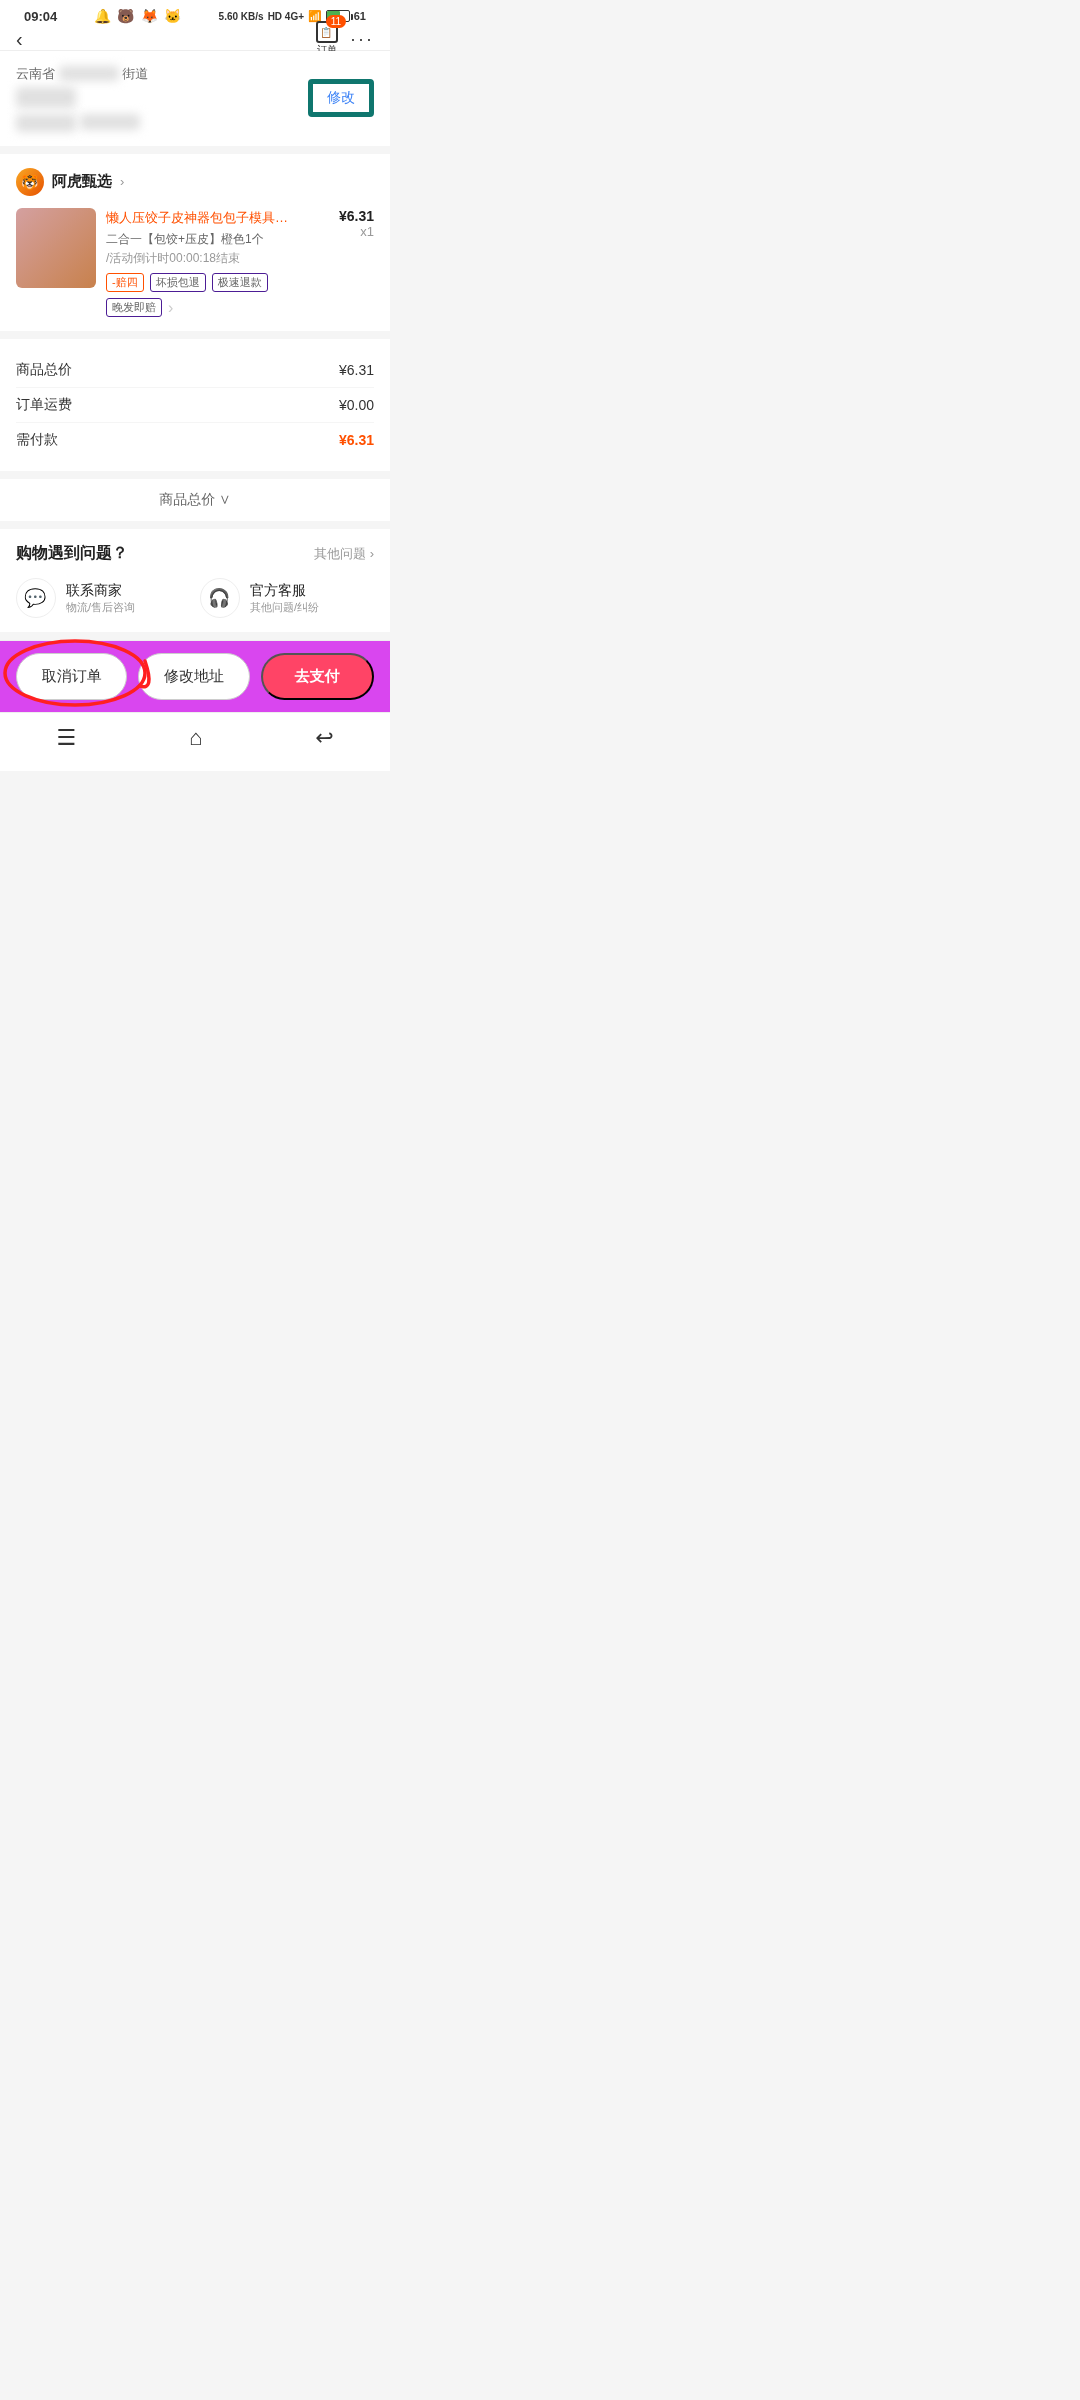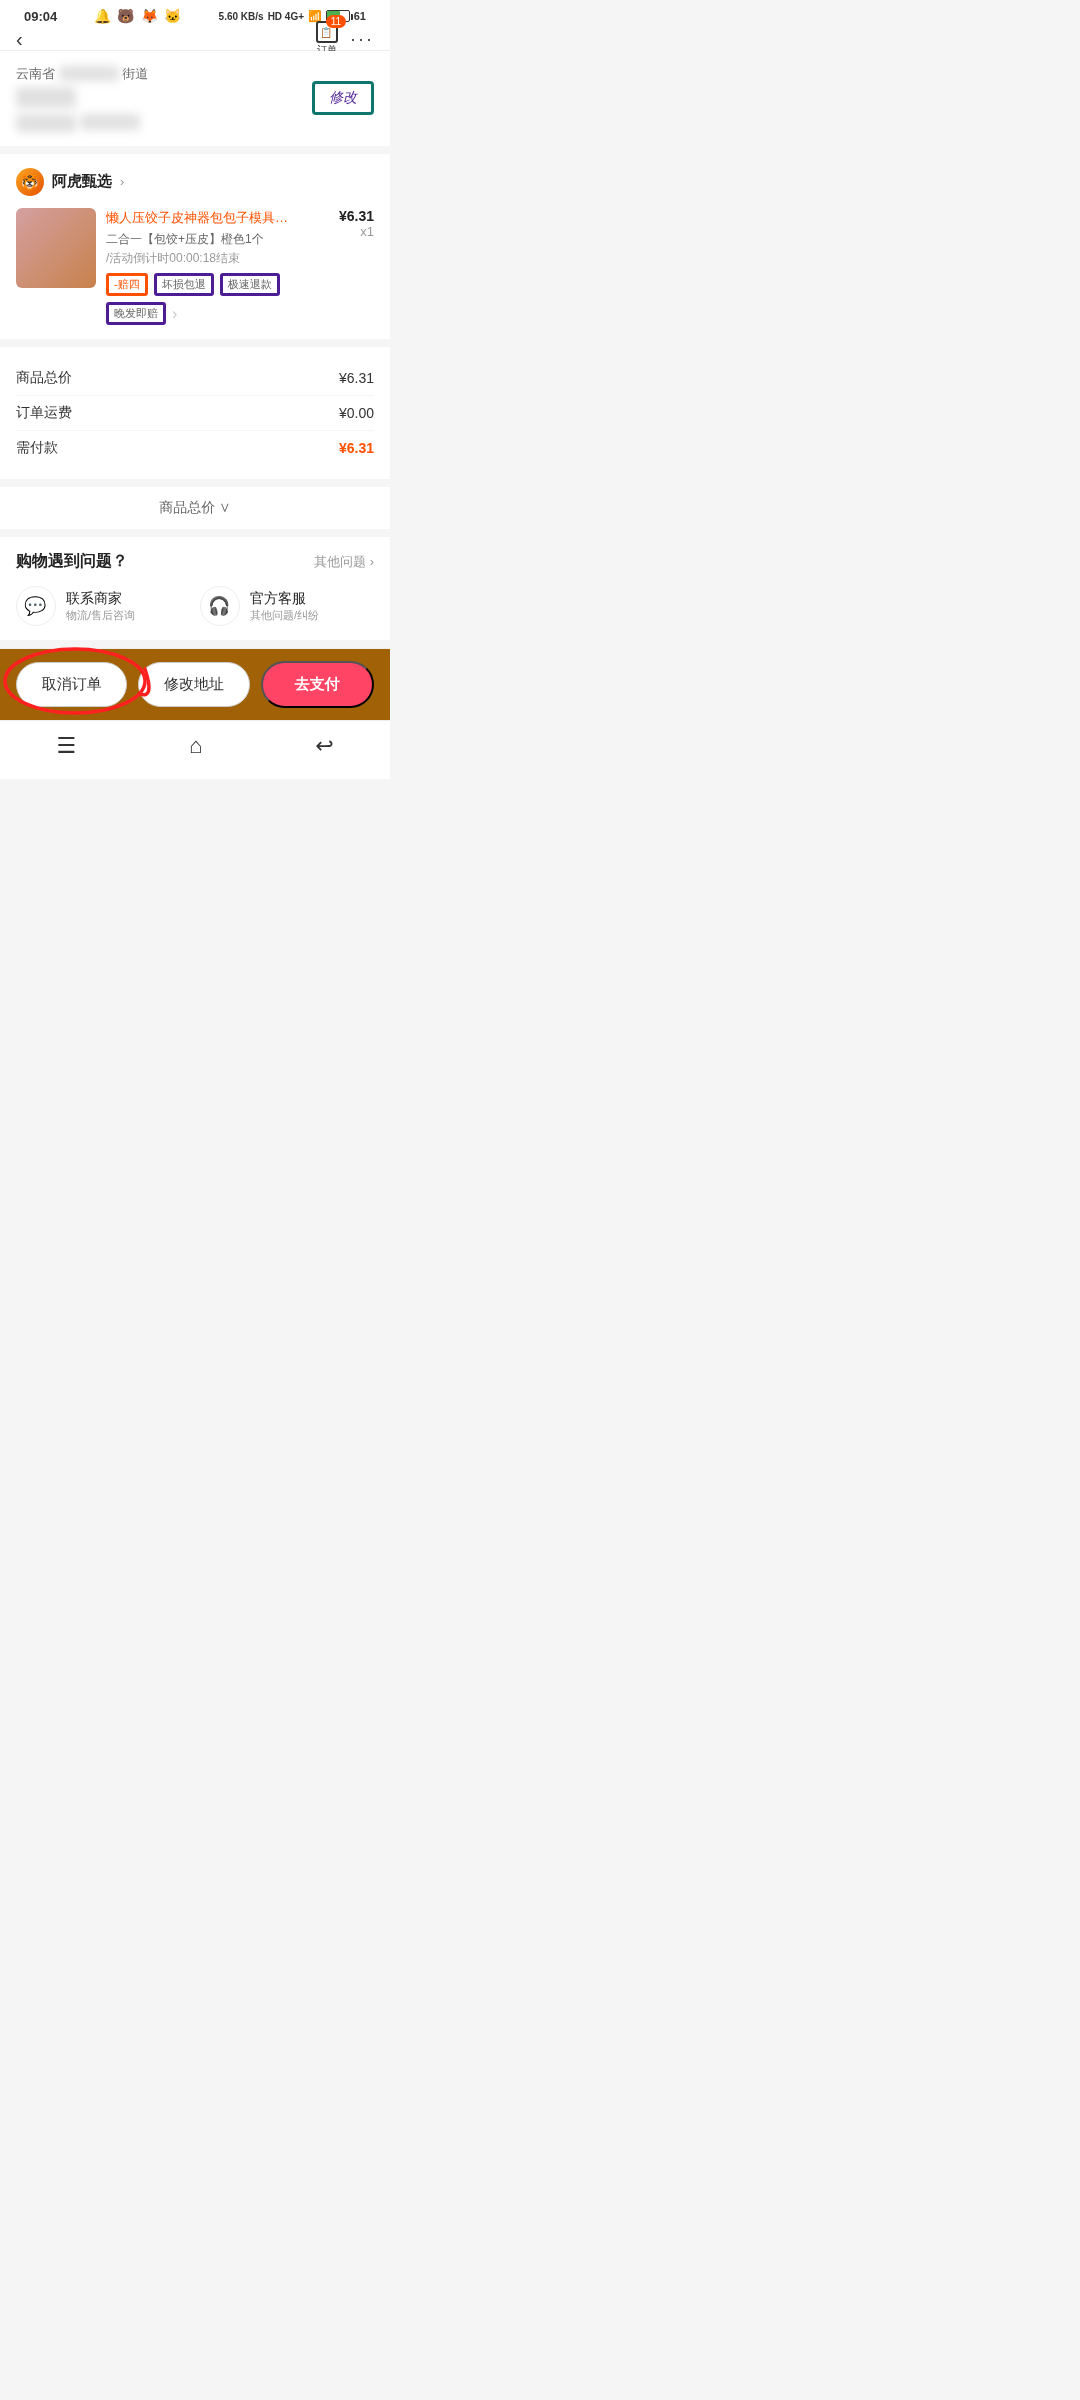--- a/index.html
+++ b/index.html
@@ -112,28 +112,27 @@
       position: relative;
       margin-bottom: 8px;
     }
     .address-province { font-size: 13px; color: #666; margin-bottom: 4px; }
     .address-detail { font-size: 13px; color: #333; line-height: 1.6; }
     .edit-btn {
       position: absolute;
       right: 16px;
       top: 50%;
       transform: translateY(-50%);
-      border: 3px solid #0f766e;
+      border: 5px solid #0f766e;
       border-radius: 4px;
       padding: 5px 14px;
       font-size: 14px;
-      color: #4c1d95;
-      background: #fff;
-      cursor: pointer;
-      font-style: italic;
+      color: #3b82f6;
+      background: #fff;
+      cursor: pointer;
     }
     .address-name { font-size: 14px; color: #333; margin-top: 6px; }
 
     
     .product-section {
       background: #fff;
       padding: 14px 16px;
       margin-bottom: 8px;
     }
     .shop-header {
@@ -187,21 +186,21 @@
       color: #999;
       margin-bottom: 6px;
     }
     .product-tags {
       display: flex;
       gap: 6px;
       flex-wrap: wrap;
       align-items: center;
     }
     .tag {
-      border: 3px solid #4c1d95;
+      border: 1px solid #4c1d95;
       border-radius: 3px;
       font-size: 11px;
       color: #666;
       padding: 1px 5px;
     }
     .tag.highlight { border-color: #ff5000; color: #ff5000; }
     .product-price-qty {
       text-align: right;
       min-width: 60px;
     }
@@ -293,25 +292,24 @@
       align-items: center;
       justify-content: center;
       font-size: 18px;
       flex-shrink: 0;
     }
     .contact-text .name { font-size: 14px; color: #222; font-weight: 500; }
     .contact-text .desc { font-size: 11px; color: #999; }
 
     
     .bottom-actions {
-      background: #a16207;
+      background: #d946ef;
       padding: 12px 16px;
       display: flex;
       gap: 11px;
-      align-items: center;
       border-top: 1px solid #eee;
       position: relative;
     }
     .btn-cancel {
       flex: 1;
       padding: 12px;
       border: 1px solid #ccc;
       border-radius: 24px;
       background: #fff;
       font-size: 15px;

